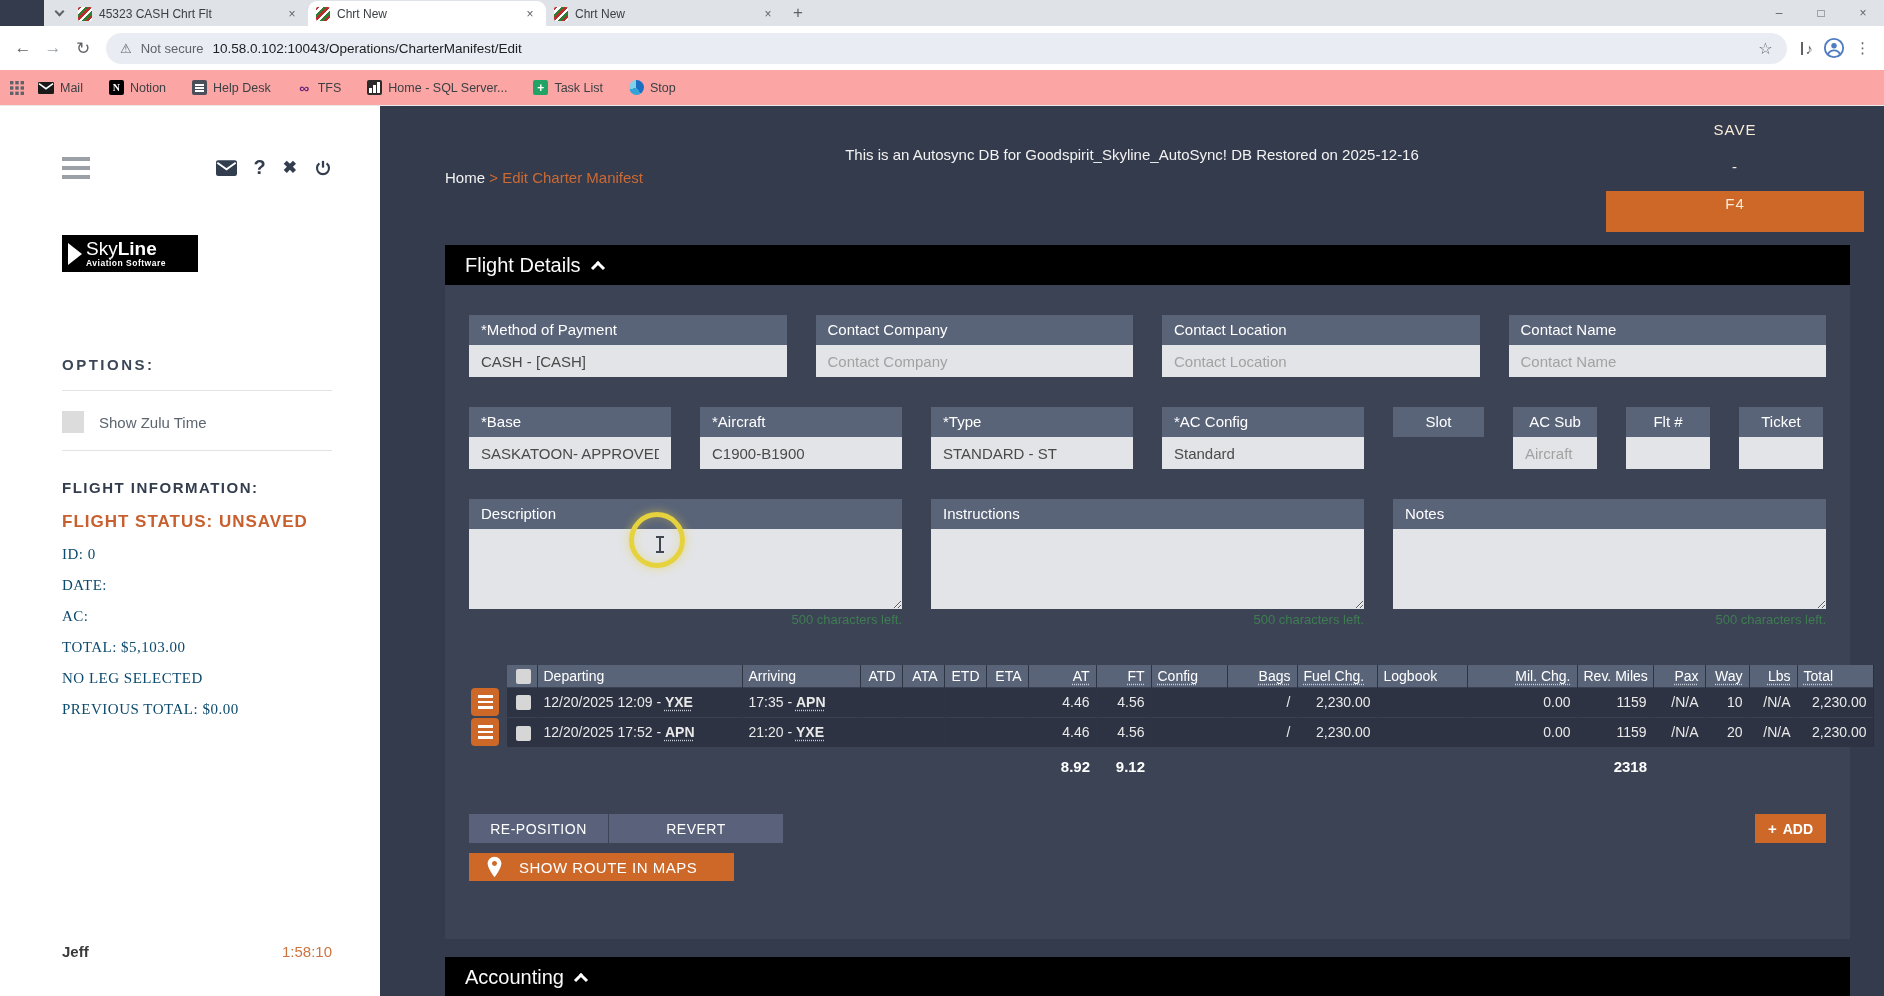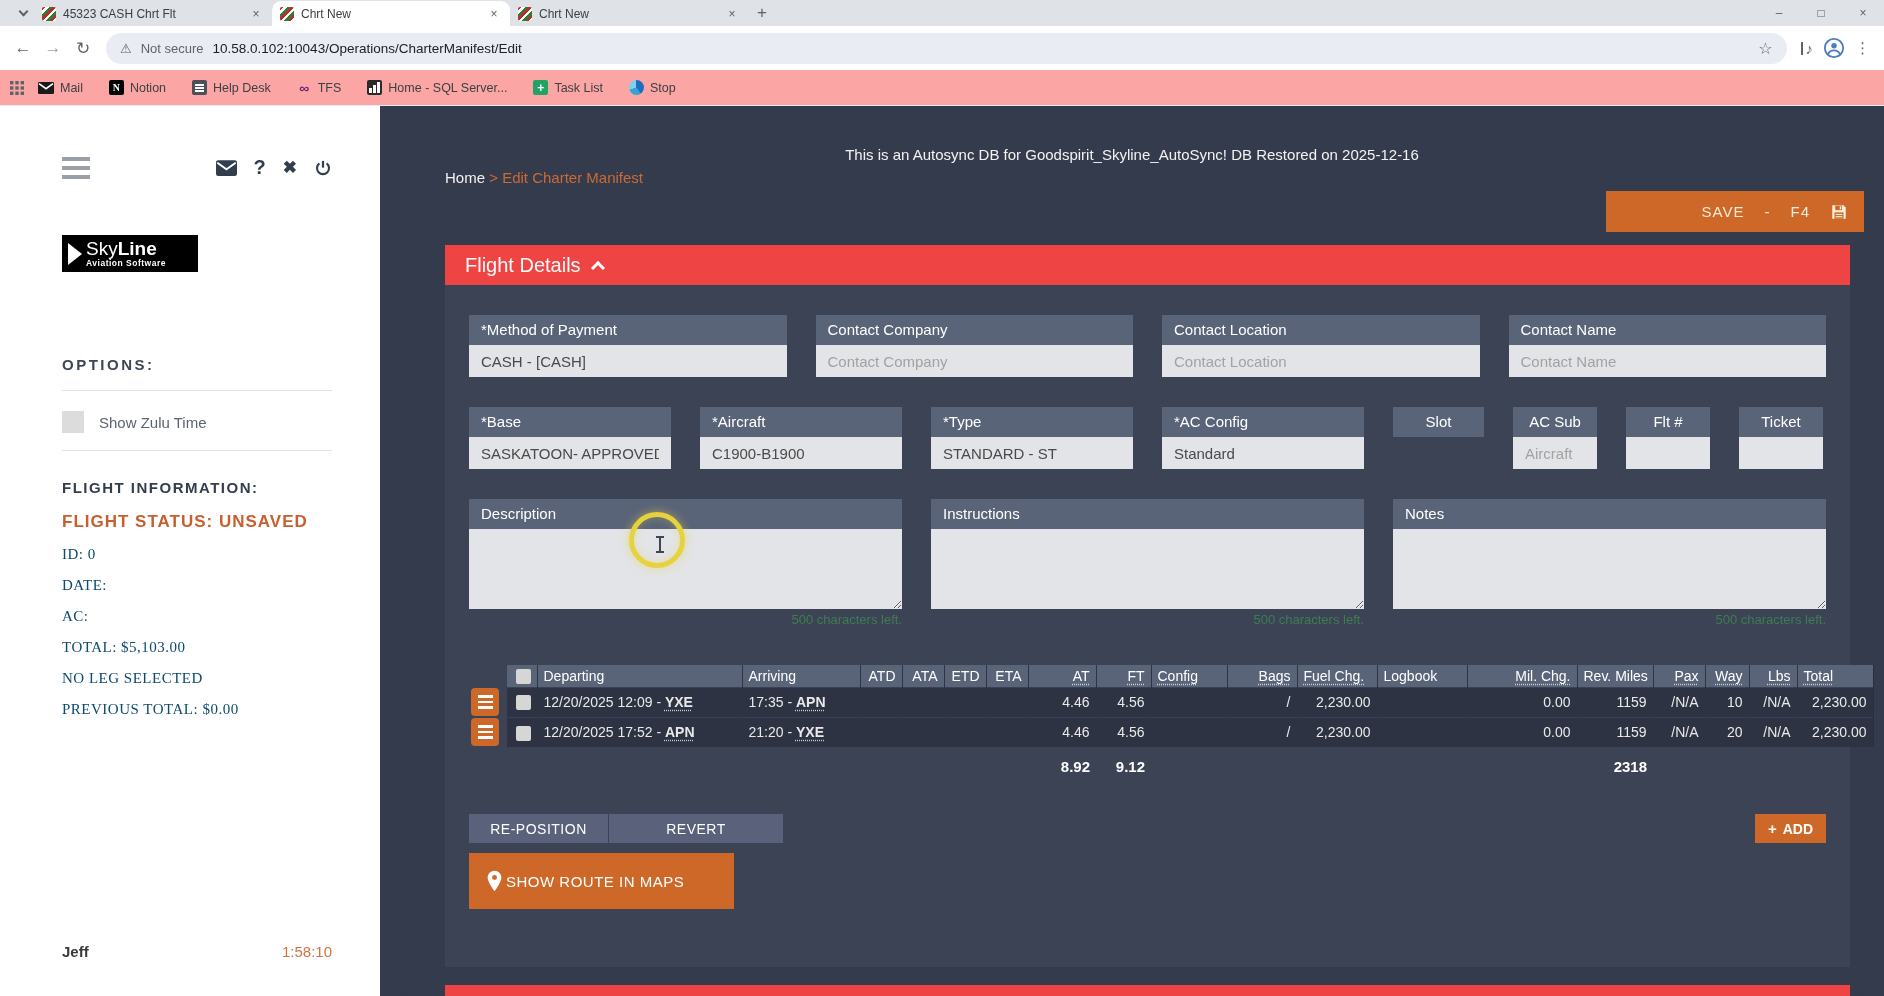--- a/index.html
+++ b/index.html
@@ -1,19 +1,19 @@
 <!DOCTYPE html>
 <html><head>
 <meta charset="utf-8">
 <style>
   * { margin:0; padding:0; box-sizing:border-box; }
   html,body { width:1884px; height:996px; overflow:hidden; font-family:"Liberation Sans", sans-serif; background:#343b4c; }
 
   
-  .tabstrip { height:26px; background:#dfe2e6; display:flex; align-items:flex-end; position:relative; padding-left:12px; }
+  .tabstrip { height:26px; background:#dfe2e6; display:flex; align-items:flex-end; position:relative; padding-left:4px;margin-left:44px; }
   .tab-search { align-self:center; width:22px; display:flex; justify-content:center; }
   .chev-down { width:7px; height:7px; border-left:2px solid #5f6368; border-bottom:2px solid #5f6368; transform:rotate(-45deg); margin-top:-3px; }
   .tab { height:25px; width:238px; display:flex; align-items:center; gap:7px; padding:0 8px; font-size:12px; color:#3c4043; border-radius:9px 9px 0 0; position:relative; }
   .tab.active { background:#fff; }
   .tab .sep { position:absolute; right:-1px; top:6px; height:13px; width:1px; background:#9aa0a6; }
   .favicon { width:14px; height:14px; flex:0 0 14px; border-radius:2px;
      background:repeating-linear-gradient(135deg,#b92d2d 0 2.5px,#ffffff 2.5px 5px,#2e7d32 5px 7.5px); }
   .tab-label { flex:1; white-space:nowrap; overflow:hidden; }
   .tab-close { width:16px; height:16px; border-radius:50%; display:flex; align-items:center; justify-content:center; font-size:12px; color:#5f6368; }
   .newtab { align-self:center; width:28px; height:24px; display:flex; align-items:center; justify-content:center; font-size:17px; color:#5f6368; }
@@ -73,24 +73,24 @@
   .side-bottom { margin-top:auto; display:flex; justify-content:space-between; align-items:center; width:270px; }
   .user-name { font-size:15px; font-weight:bold; color:#3a3a3a; }
   .session-time { font-size:15px; color:#cd7440; }
 
   
   .main { flex:1; background:#343b4c; position:relative; overflow:hidden;border-radius:28px; }
   .banner { text-align:center; padding-top:40px; font-size:15px; color:#f2f2f2; }
   .crumbs { margin:6px 0 0 65px; font-size:15px; color:#f2f2f2; }
   .crumb-sep, .crumb-current { color:#cb6a35; }
   .save-row { display:flex; justify-content:flex-end; margin:5px 20px 0 0; }
-  .save-btn { background:#cd6828; border:0; color:#f7ecd8; height:41px; width:258px; display:flex; align-items:center; justify-content:flex-end; gap:20px; padding:0 16px; font-size:15px; letter-spacing:1px; font-family:inherit; cursor:pointer; }
+  .save-btn { background:#cd6828; border:0; color:#f7ecd8; height:41px; width:258px; display:flex; align-items:center; justify-content:flex-end; gap:20px; padding:0 16px; font-size:15px; letter-spacing:1px; font-family:inherit; cursor:pointer;flex-direction:column; }
 
   .panel { margin:13px 34px 0 65px; background:#3b4355; }
-  .panel-header { height:40px; background:#ef4444; display:flex; align-items:center; gap:12px; padding:0 20px; font-size:20px; color:#fafafa; }
+  .panel-header { height:40px; background:#000000; display:flex; align-items:center; gap:12px; padding:0 20px; font-size:20px; color:#fafafa; }
   .chev-up { width:10px; height:10px; border-left:3px solid #fff; border-top:3px solid #fff; transform:rotate(45deg); margin-top:5px; }
   .panel-body { padding:30px 24px 58px; }
 
   .frow { display:flex; gap:29px; }
   .frow + .frow { margin-top:30px; }
   .field { flex:1; position:relative; }
   .field.fixed { flex:none; }
   .w-200 { width:202px; } .w-91 { width:91px; } .w-84 { width:84px; }
   .flabel { background:#5a6479; color:#fff; font-size:15px; height:30px; line-height:30px; padding:0 12px; white-space:nowrap; overflow:hidden; }
   .flabel.center { text-align:center; padding:0 4px; }
@@ -117,21 +117,21 @@
   .cbx { display:inline-block; width:15px; height:15px; background:#d6d6d6; border-radius:2px; vertical-align:middle; }
   .drag { width:28px; height:28px; background:#cd6828; border-radius:4px; display:flex; flex-direction:column; align-items:center; justify-content:center; gap:3px; cursor:grab; }
   .drag i { display:block; width:15px; height:2.5px; background:#fff; }
 
   .btn-row { display:flex; margin-top:37px; align-items:center; }
   .btn-slate { background:#59627a; border:0; color:#fff; height:29px; font-size:14px; letter-spacing:0.5px; font-family:inherit; cursor:pointer; }
   .btn-repos { width:139px; } .btn-revert { width:174px; margin-left:1px; }
   .btn-add { margin-left:auto; background:#cd6828; border:0; color:#fff; height:29px; padding:0 13px; display:flex; align-items:center; gap:6px; font-size:14px; font-weight:bold; font-family:inherit; cursor:pointer; }
   .btn-add .plus { font-size:15px; font-weight:bold; }
   .maps-row { margin-top:10px; }
-  .maps-btn { background:#cd6828; border:0; color:#fff; height:56px; width:265px; display:flex; align-items:center; gap:3px; padding:0 17px; font-size:15px; letter-spacing:0.5px; font-family:inherit; cursor:pointer; }
+  .maps-btn { background:#cd6828; border:0; color:#fff; height:28px; width:265px; display:flex; align-items:center; gap:16px; padding:0 17px; font-size:15px; letter-spacing:0.5px; font-family:inherit; cursor:pointer; }
 
   .panel.accounting { margin-top:18px; }
 </style>
 </head>
 <body>
 
 <div class="tabstrip">
   <div class="tab-search">
       <span class="chev-down"></span>
     </div>

